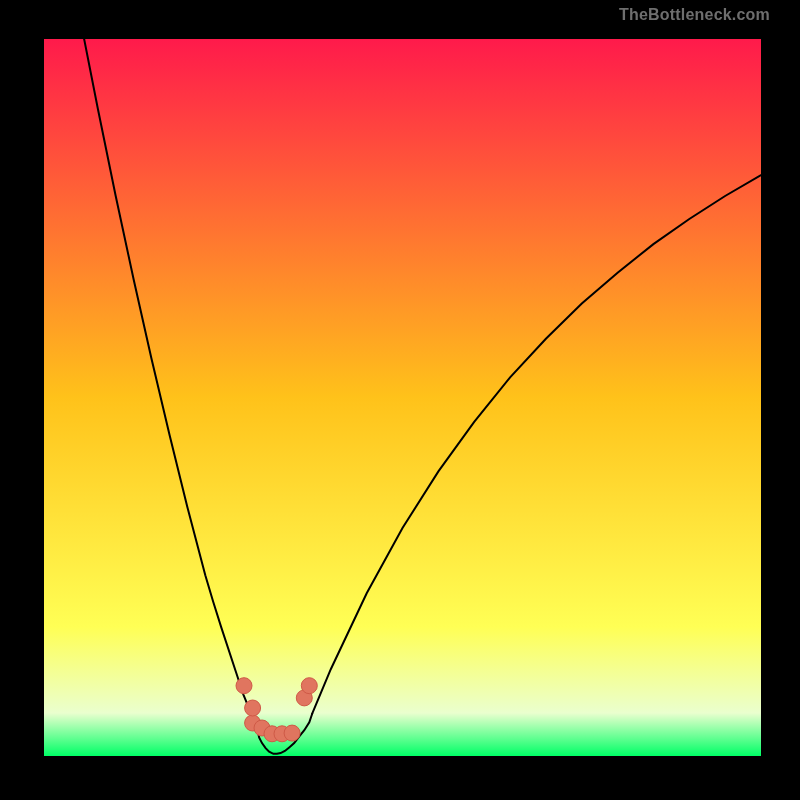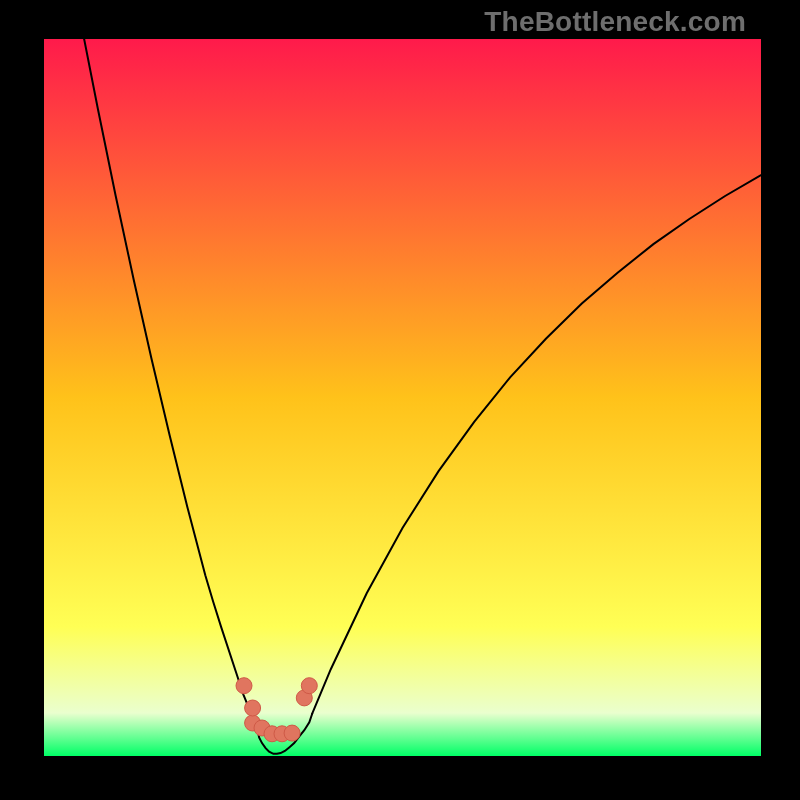--- a/index.html
+++ b/index.html
@@ -27,23 +27,23 @@
     overflow: hidden;
   }
   .plot svg {
     display: block;
     width: 717px;
     height: 717px;
   }
   .watermark {
     position: absolute;
     top: 6px;
-    right: 54px;
+    right: 30px;
     font-family: Arial, Helvetica, sans-serif;
-    font-size: 28px;
+    font-size: 16px;
     font-weight: 600;
     letter-spacing: 0.2px;
     color: #6e6e6e;
   }
 </style>
 </head>
 <body>
 
 <div class="frame">
   <div class="plot">

